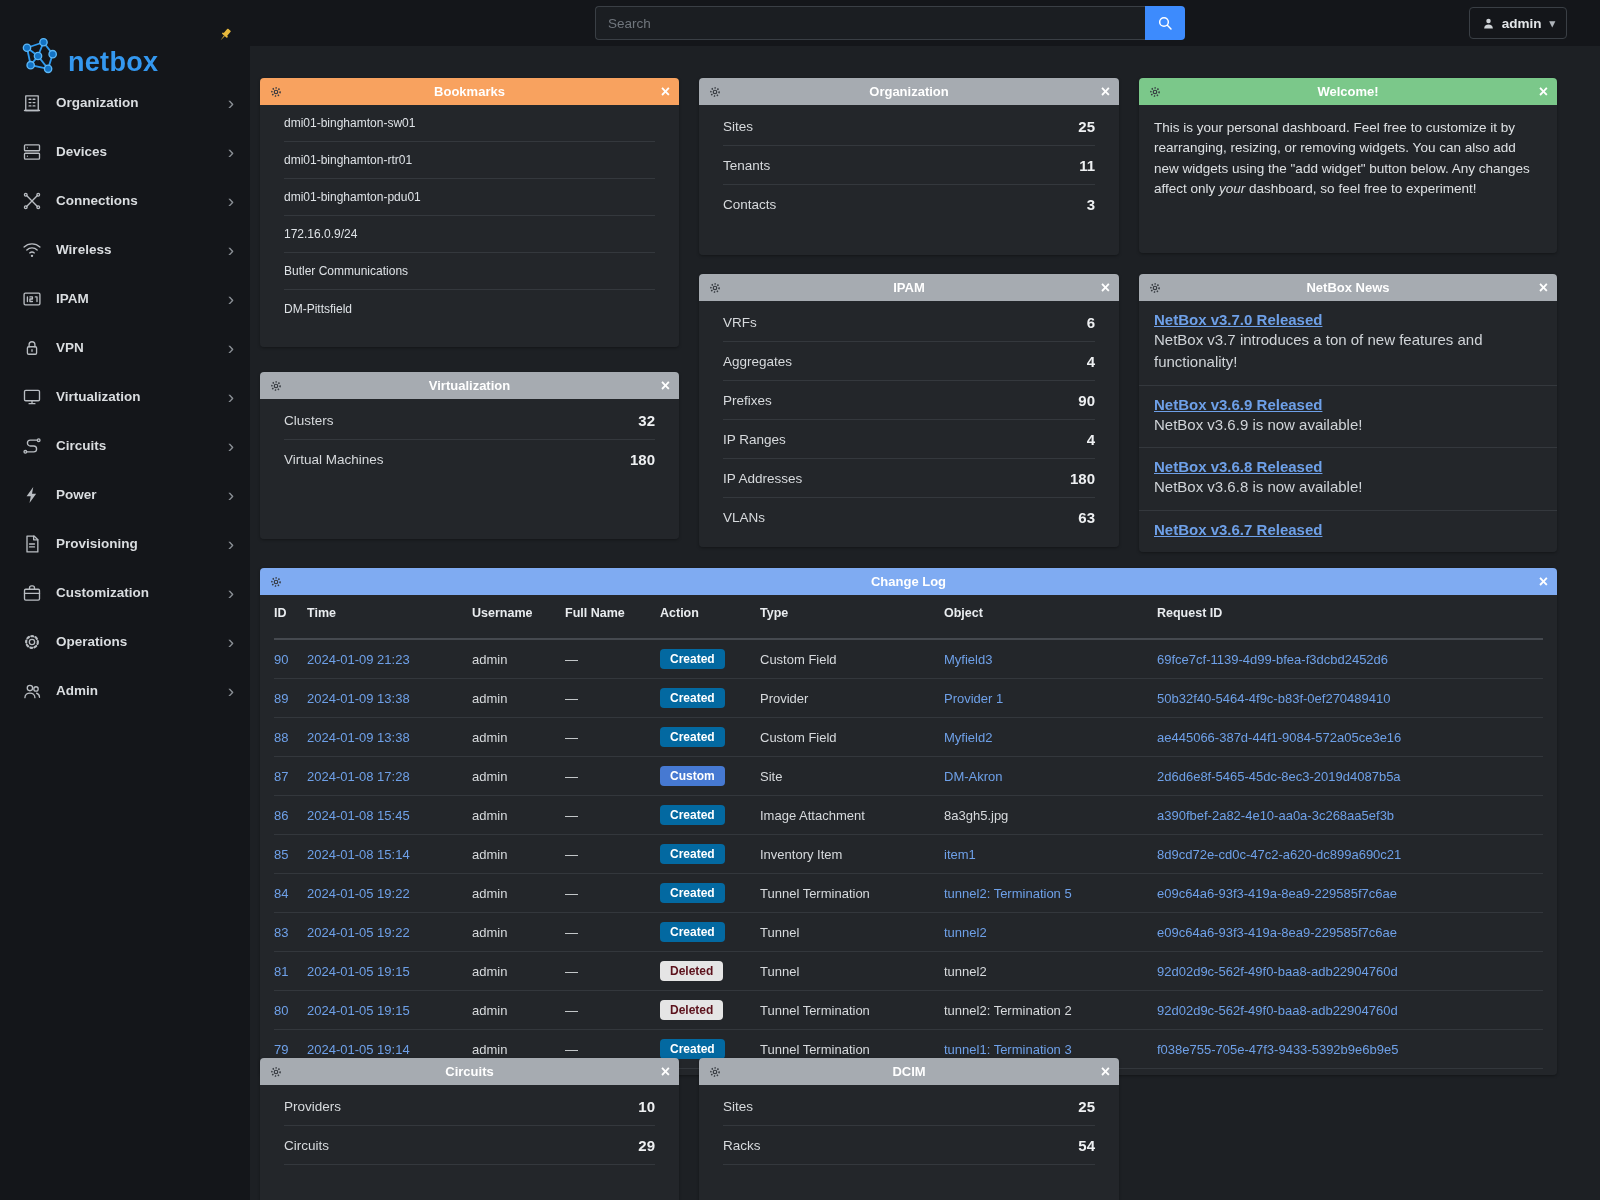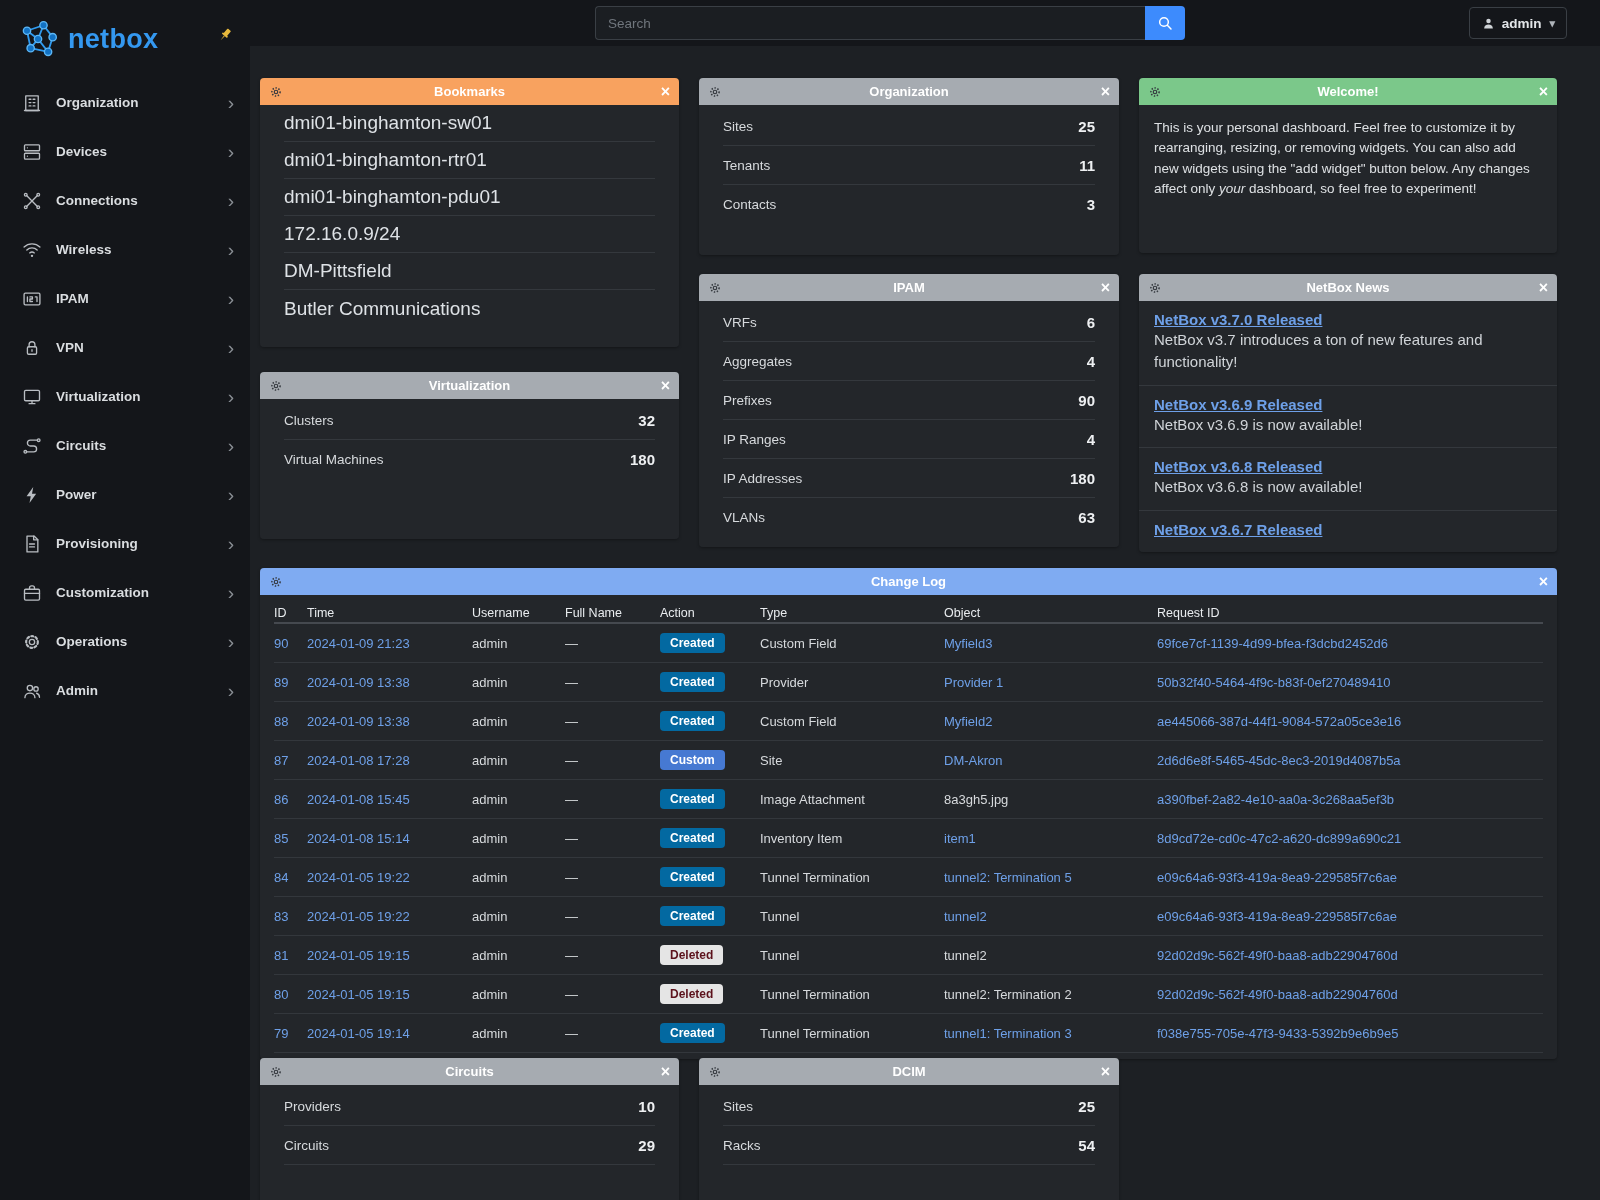--- a/index.html
+++ b/index.html
@@ -3,21 +3,21 @@
 <meta charset="utf-8">
 <style>
   * { margin:0; padding:0; box-sizing:border-box; }
   html,body { width:1600px; height:1200px; overflow:hidden; background:#1d2024;
               font-family:"Liberation Sans", sans-serif; }
   a { color:#6ea0e8; text-decoration:none; cursor:pointer; }
   [data-interactable="true"] { cursor:pointer; }
 
   
   .sidebar { position:absolute; left:0; top:0; width:250px; height:1200px; background:#14161a; z-index:3; }
-  .brand { display:flex; align-items:center; height:78px; padding:0 14px 0 16px; position:relative; }
+  .brand { display:flex; align-items:flex-end; height:78px; padding:0 14px 0 16px; position:relative; }
   .brand-logo svg { width:44px; height:44px; display:block; }
   .brand-text { color:#3498f0; font-size:27px; font-weight:700; letter-spacing:.3px; margin-left:8px; }
   .pin { position:absolute; right:16px; top:26px; width:18px; height:18px; }
   .nav-item { display:flex; align-items:center; height:49px; padding:0 16px 0 22px;
               color:#dadde0; font-size:13.5px; font-weight:700; }
   .nav-icon { width:20px; height:20px; margin-right:14px; color:#b9bdc2; flex:0 0 auto; }
   .nav-icon svg { width:20px; height:20px; stroke:currentColor; fill:none; stroke-width:1.6;
                   stroke-linecap:round; stroke-linejoin:round; }
   .nav-chevron { margin-left:auto; color:#8a8f95; font-size:19px; font-weight:400; line-height:1; }
 
@@ -52,36 +52,36 @@
   .w-body { background:#23262a; }
 
   .stat-row { display:flex; justify-content:space-between; align-items:center; height:39px;
               margin:0 24px; border-bottom:1px solid #34383d; }
   .stat-row:last-child { border-bottom:none; }
   .stat-label { font-size:13.5px; color:#d7dadd; }
   .stat-value { font-size:15px; font-weight:700; color:#eef0f2; }
 
   .list-body { padding-bottom:20px; }
   .list-item { height:37px; display:flex; align-items:center; margin:0 24px;
-               border-bottom:1px solid #34383d; font-size:19px; color:#dee2e6; }
+               border-bottom:1px solid #34383d; font-size:12px; color:#dee2e6; }
   .list-item:last-child { border-bottom:none; }
   .list-item a { color:#dee2e6; }
 
   .welcome-body { min-height:148px; padding:13px 15px; font-size:13.5px; line-height:1.5; color:#dde0e3; }
 
   .news-body { height:251px; overflow:hidden; }
   .news-item { padding:10px 15px 12px; border-bottom:1px solid #34383d; }
   .news-item:last-child { border-bottom:none; }
   .news-headline a { font-size:15px; font-weight:700; text-decoration:underline; }
   .news-summary { margin-top:0; font-size:15px; color:#d0d4d8; line-height:1.45; }
 
   .cl-body { padding:0 14px 6px; }
   .cl-table { width:100%; border-collapse:collapse; table-layout:fixed; font-size:13px; color:#d7dadd; }
-  .cl-table th { text-align:left; font-size:12.5px; font-weight:400; color:#e9ecef;
-                 padding:11px 6px 2px 0; border-bottom:2px solid #45494f; }
+  .cl-table th { text-align:left; font-size:12.5px; font-weight:700; color:#e9ecef;
+                 padding:11px 6px 18px 0; border-bottom:2px solid #45494f; }
   .cl-table td { padding:9px 6px 9px 0; border-bottom:1px solid #33373c;
                  white-space:nowrap; overflow:hidden; text-overflow:ellipsis; }
   .badge { display:inline-block; padding:3px 10px; border-radius:4px; font-size:12px; font-weight:700; }
   .badge-created { background:#0369a1; color:#fff; }
   .badge-updated { background:#4679d2; color:#fff; }
   .badge-deleted { background:#e5e5e5; color:#5c121c; }
   .plain { color:#d7dadd; }
 </style>
 </head>
 <body>
@@ -269,24 +269,24 @@
       <div class="list-item" data-interactable="false">
           <a data-interactable="true">dmi01-binghamton-rtr01</a>
         </div>
       <div class="list-item" data-interactable="false">
           <a data-interactable="true">dmi01-binghamton-pdu01</a>
         </div>
       <div class="list-item" data-interactable="false">
           <a data-interactable="true">172.16.0.9/24</a>
         </div>
       <div class="list-item" data-interactable="false">
+          <a data-interactable="true">Butler Communications</a>
+        </div>
+      <div class="list-item" data-interactable="false">
           <a data-interactable="true">DM-Pittsfield</a>
-        </div>
-      <div class="list-item" data-interactable="false">
-          <a data-interactable="true">Butler Communications</a>
         </div>
     </div>
   </section>
 
   <section class="widget" style="left:449px; top:28px; width:420px;" data-interactable="false">
     <div class="w-head head-gray" data-interactable="false">
       <span class="w-gear" data-interactable="true">
           <svg viewBox="0 0 24 24">
             <circle cx="12" cy="12" r="7" stroke-width="2.6" stroke-dasharray="2.4 2.8"></circle>
             <circle cx="12" cy="12" r="3" stroke-width="2"></circle>

